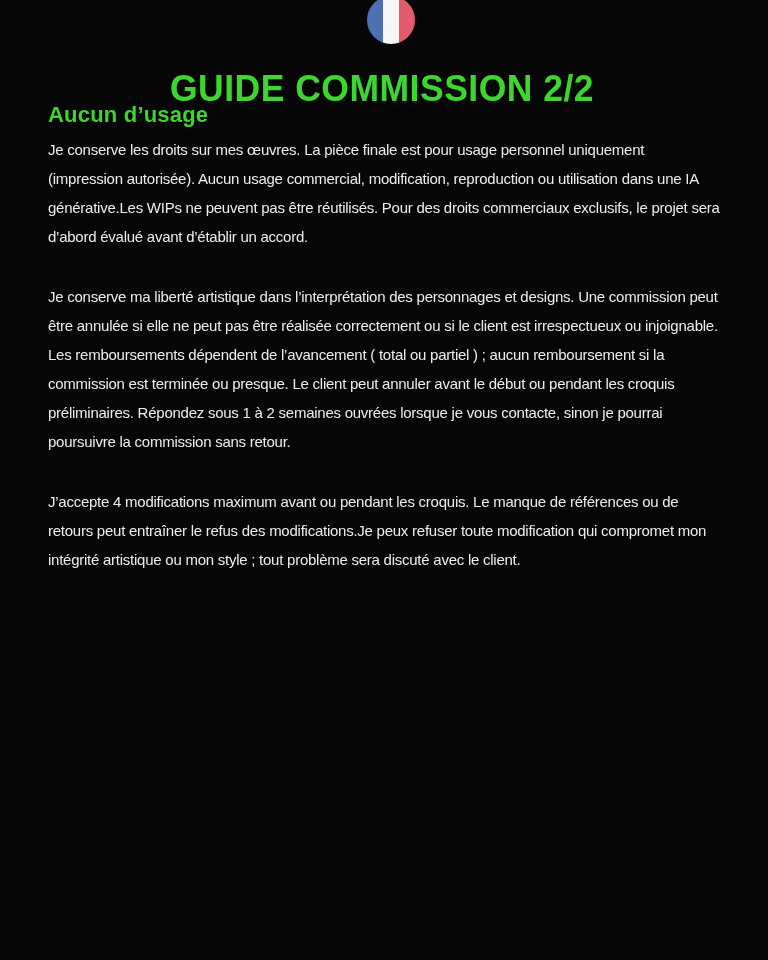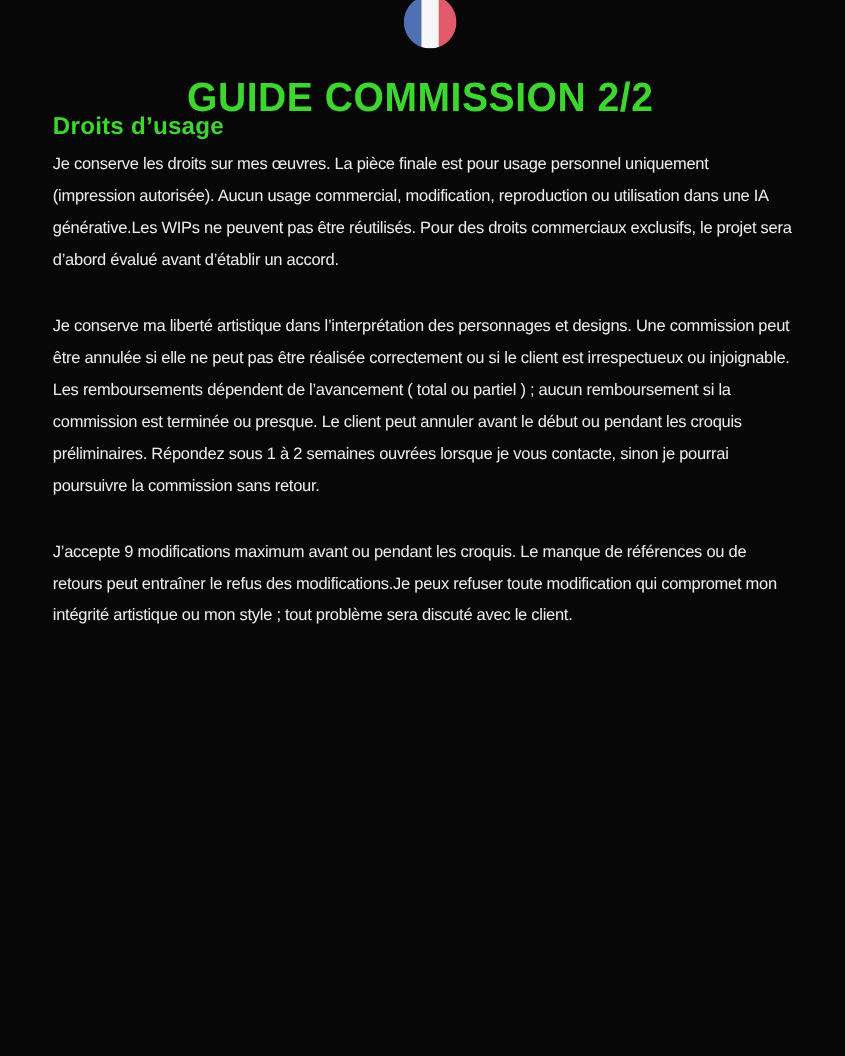--- a/index.html
+++ b/index.html
@@ -71,25 +71,25 @@
   <div class="header">
     <span class="flag">
       <span class="b"></span>
       <span class="w"></span>
       <span class="r"></span>
     </span>
     <h1 class="title">GUIDE COMMISSION 2/2</h1>
   </div>
 
   <div class="section">
-    <h2>Droits d’usage</h2>
+    <h2>Aucun d’usage</h2>
     <p>Je conserve les droits sur mes œuvres. La pièce finale est pour usage personnel uniquement (impression autorisée). Aucun usage commercial, modification, reproduction ou utilisation dans une IA générative.Les WIPs ne peuvent pas être réutilisés. Pour des droits commerciaux exclusifs, le projet sera d’abord évalué avant d’établir un accord.</p>
   </div>
 
   <div class="section">
     <p>Je conserve ma liberté artistique dans l’interprétation des personnages et designs. Une commission peut être annulée si elle ne peut pas être réalisée correctement ou si le client est irrespectueux ou injoignable. Les remboursements dépendent de l’avancement ( total ou partiel ) ; aucun remboursement si la commission est terminée ou presque. Le client peut annuler avant le début ou pendant les croquis préliminaires. Répondez sous 1 à 2 semaines ouvrées lorsque je vous contacte, sinon je pourrai poursuivre la commission sans retour.</p>
   </div>
 
   <div class="section">
-    <p>J’accepte 9 modifications maximum avant ou pendant les croquis. Le manque de références ou de retours peut entraîner le refus des modifications.Je peux refuser toute modification qui compromet mon intégrité artistique ou mon style ; tout problème sera discuté avec le client.</p>
+    <p>J’accepte 4 modifications maximum avant ou pendant les croquis. Le manque de références ou de retours peut entraîner le refus des modifications.Je peux refuser toute modification qui compromet mon intégrité artistique ou mon style ; tout problème sera discuté avec le client.</p>
   </div>
 
 </div>
 
 </body></html>

